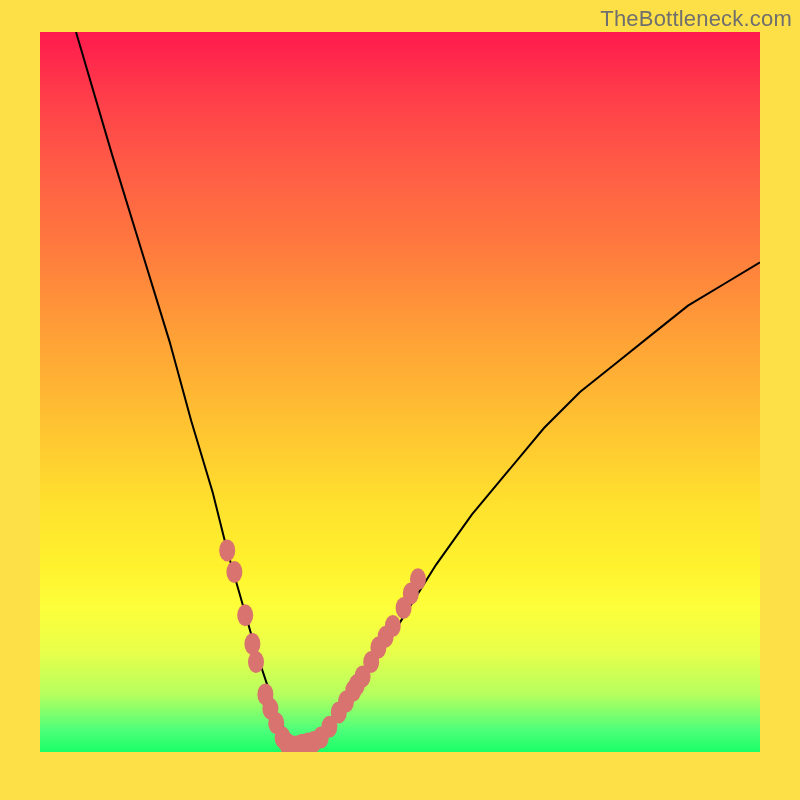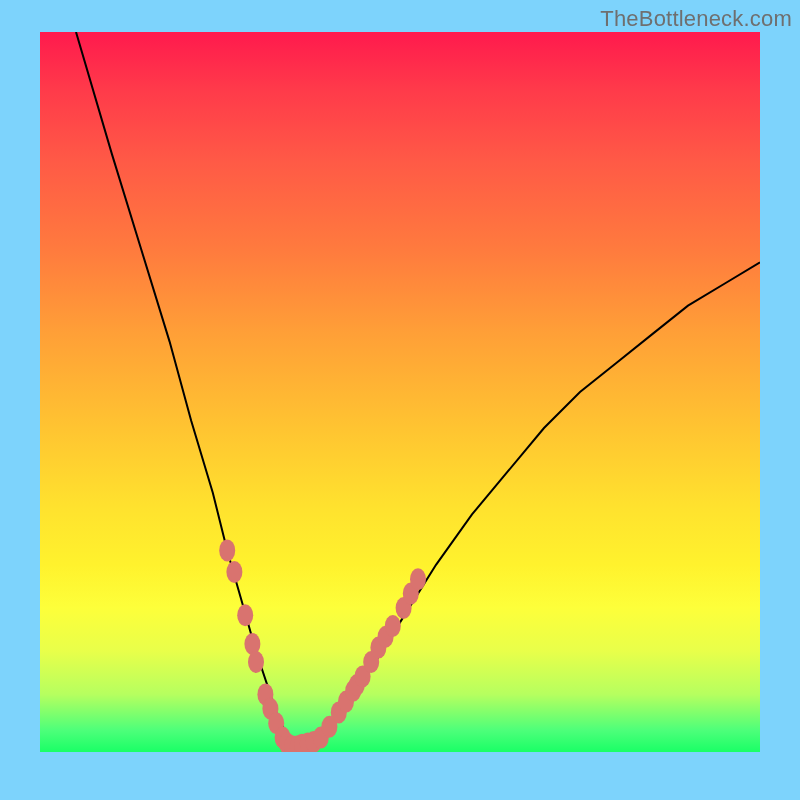--- a/index.html
+++ b/index.html
@@ -8,21 +8,21 @@
     width: 800px;
     height: 800px;
     background: #000;
     overflow: hidden;
     font-family: Arial, Helvetica, sans-serif;
   }
   .stage {
     position: relative;
     width: 800px;
     height: 800px;
-    background: #7dd3fc;
+    background: #fde047;
   }
   .plot {
     position: absolute;
     left: 40px;
     top: 32px;
     width: 720px;
     height: 720px;
     
     background: linear-gradient(
       to bottom,

